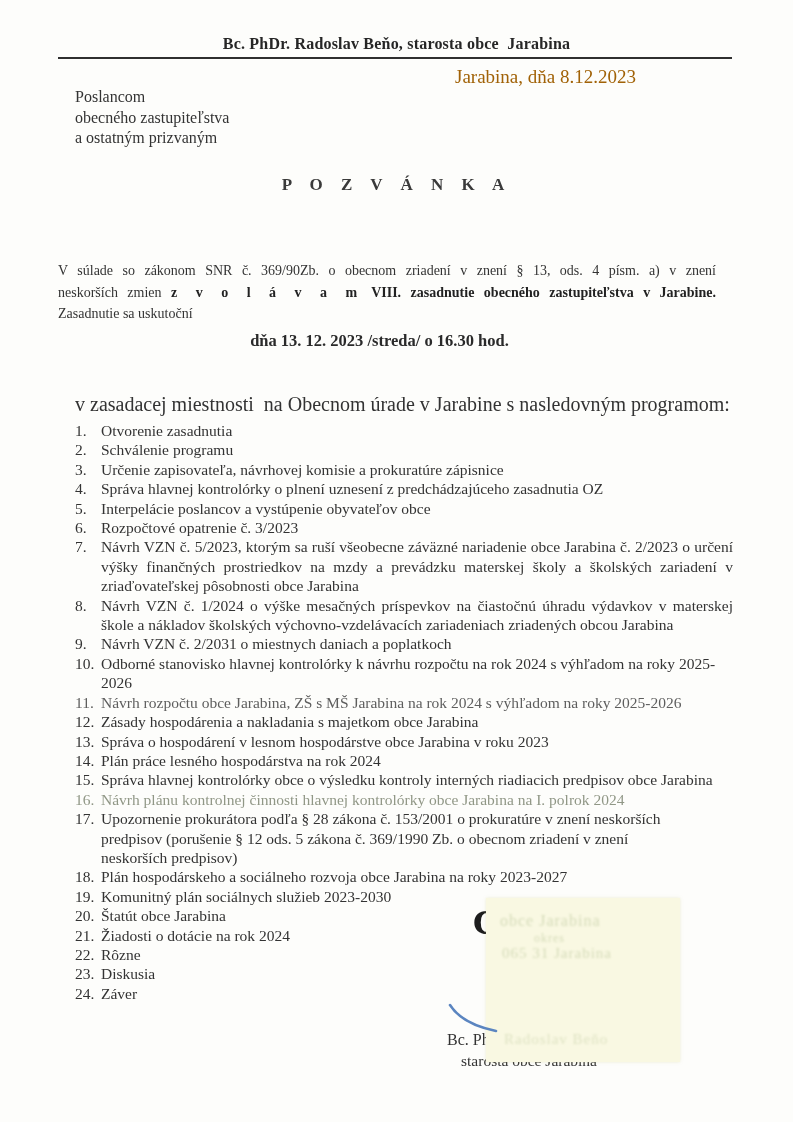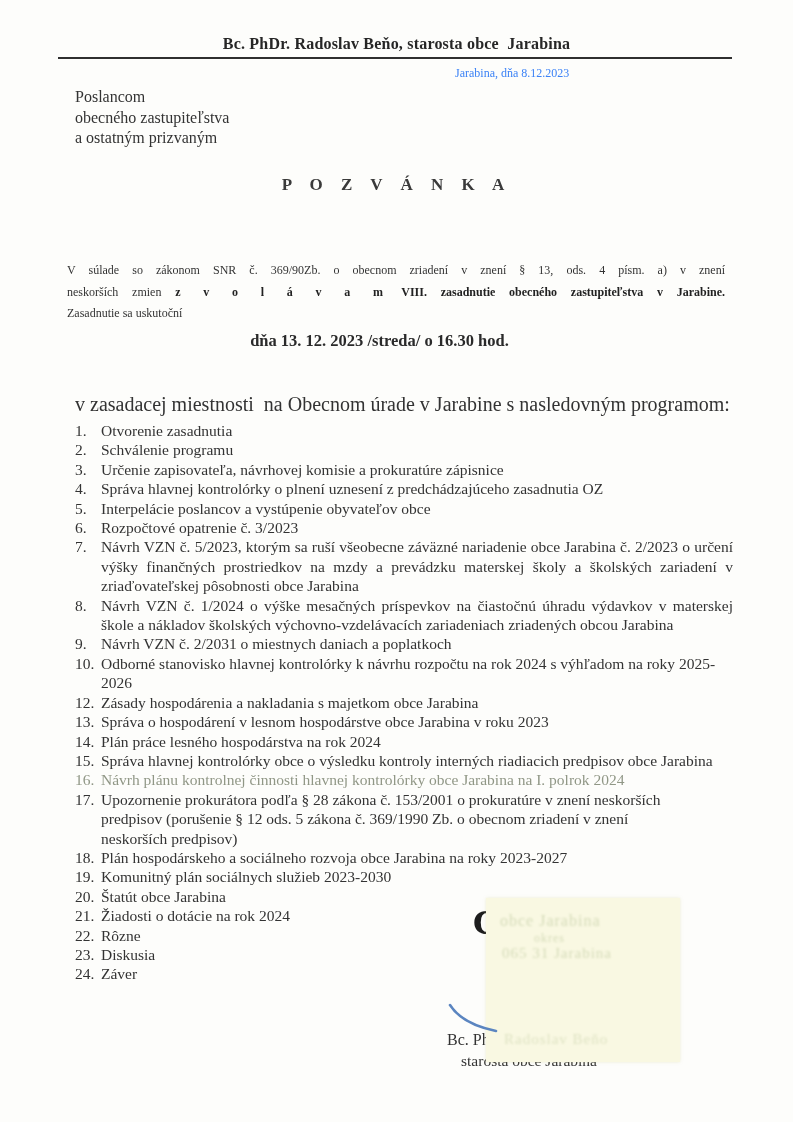--- a/index.html
+++ b/index.html
@@ -17,34 +17,34 @@
     position:absolute;top:35px;left:0;right:0;
     text-align:center;font-weight:bold;font-size:16px;
     color:#262626;white-space:pre-wrap;letter-spacing:.2px;
   }
   .head-rule{
     position:absolute;top:57px;left:58px;width:674px;height:2px;
     background:#2f2f2f;
   }
   .dateline{
     position:absolute;top:66px;left:455px;
-    font-size:12px;color:#3b82f6;
+    font-size:19px;color:#a16207;
   }
   .addressee{
     position:absolute;top:87px;left:75px;
     font-size:16px;line-height:20.5px;color:#333;
   }
   .doc-title{
     position:absolute;top:175px;left:0;right:0;
     text-align:center;font-weight:bold;font-size:17px;
     letter-spacing:7px;color:#3a3a3a;
   }
   .intro{
-    position:absolute;top:260px;left:67px;width:658px;
-    font-size:12px;line-height:21.5px;color:#333;
+    position:absolute;top:260px;left:58px;width:658px;
+    font-size:14px;line-height:21.5px;color:#333;
   }
   .jline{text-align:justify;text-align-last:justify;}
   .spaced-bold{font-weight:bold;letter-spacing:4.5px;color:#222;}
   .bold-seg{font-weight:bold;color:#222;}
   .meeting-line{
     position:absolute;top:331px;left:0;right:0;
     text-align:center;transform:translateX(-17px);
     font-weight:bold;font-size:16.5px;color:#2a2a2a;
   }
   .venue-line{
@@ -156,20 +156,24 @@
       <span class="prog-text">Návrh VZN č. 1/2024 o výške mesačných príspevkov na čiastočnú úhradu výdavkov v materskej škole a nákladov školských výchovno-vzdelávacích zariadeniach zriadených obcou Jarabina</span>
     </div>
       <div class="prog-row" style="">
       <span class="prog-num">9.</span>
       <span class="prog-text">Návrh VZN č. 2/2031 o miestnych daniach a poplatkoch</span>
     </div>
       <div class="prog-row" style="">
       <span class="prog-num">10.</span>
       <span class="prog-text">Odborné stanovisko hlavnej kontrolórky k návrhu rozpočtu na rok 2024 s výhľadom na roky 2025-2026</span>
     </div>
+      <div class="prog-row dim" style="">
+      <span class="prog-num">11.</span>
+      <span class="prog-text">Návrh rozpočtu obce Jarabina, ZŠ s MŠ Jarabina na rok 2024 s výhľadom na roky 2025-2026</span>
+    </div>
       <div class="prog-row" style="">
       <span class="prog-num">12.</span>
       <span class="prog-text">Zásady hospodárenia a nakladania s majetkom obce Jarabina</span>
     </div>
       <div class="prog-row" style="">
       <span class="prog-num">13.</span>
       <span class="prog-text">Správa o hospodárení v lesnom hospodárstve obce Jarabina v roku 2023</span>
     </div>
       <div class="prog-row" style="">
       <span class="prog-num">14.</span>

